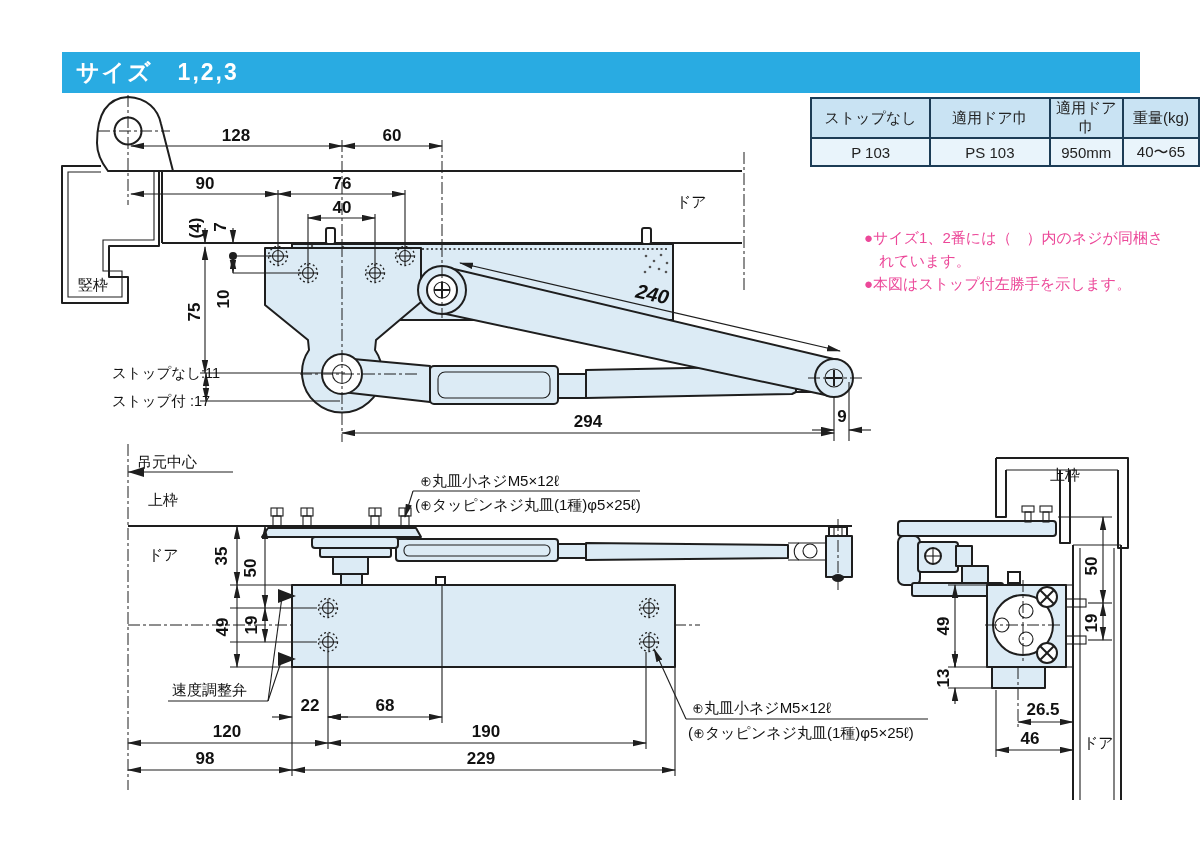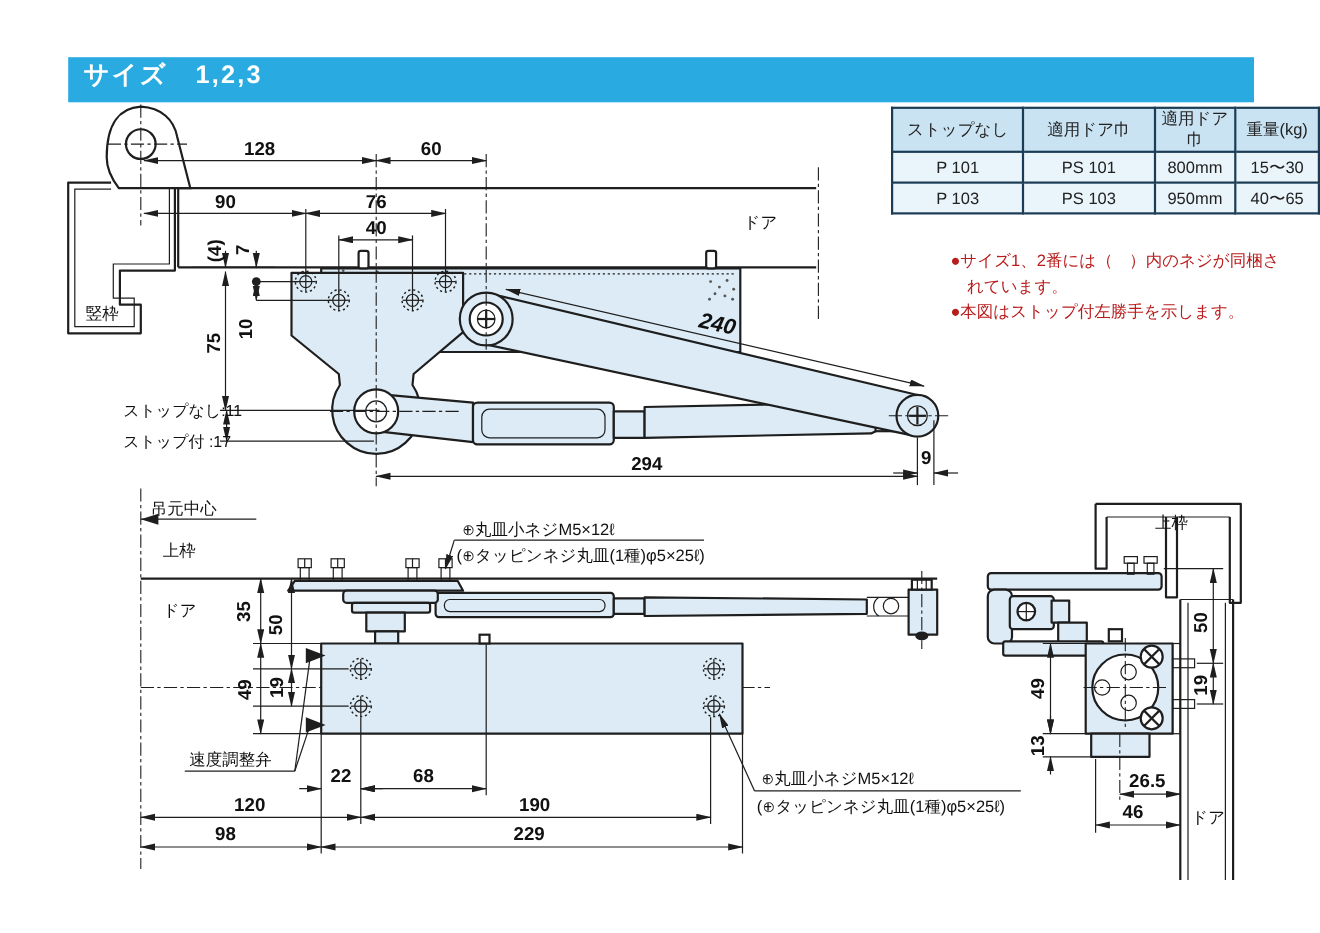--- a/index.html
+++ b/index.html
@@ -1,27 +1,27 @@
 <!DOCTYPE html>
 <html><head>
 <meta charset="utf-8">
 <style>
   html,body{margin:0;padding:0;background:#fff;}
   .page{position:relative;width:1200px;height:848px;background:#fff;overflow:hidden;
         font-family:"Liberation Sans",sans-serif;color:#111;}
   .hdr{position:absolute;left:62px;top:52px;width:1078px;height:41px;background:#29abe2;
-       display:flex;}
+       display:flex;align-items:center;}
   .hdr span{color:#fff;font-size:23px;font-weight:bold;letter-spacing:2px;padding-left:14px;}
   table.spec{position:absolute;left:762px;top:97px;border-collapse:collapse;table-layout:fixed;margin-left:48px;}
   table.spec th,table.spec td{border:2px solid #1c3c55;font-size:15px;text-align:center;
        padding:0 4px;height:26px;color:#222;font-weight:normal;}
   table.spec th{background:#c9e3f3;}
   table.spec td{background:#e9f4fb;}
   .c1{width:112px}.c2{width:112px}.c3{width:64px}.c4{width:67px}
-  .notes{position:absolute;left:864px;top:227px;width:302px;font-size:15px;line-height:22.5px;color:#b91c1c;}
+  .notes{position:absolute;left:864px;top:227px;width:302px;font-size:15px;line-height:22.5px;color:#ec4899;}
   .notes div{padding-left:15px;text-indent:-15px;margin-bottom:1px;}
   svg{position:absolute;left:0;top:0;}
   .ln{stroke:#1e1e1e;stroke-width:2;fill:none;stroke-linejoin:round;}
   .lnt{stroke:#1e1e1e;stroke-width:1.1;fill:none;}
   .cl{stroke:#1e1e1e;stroke-width:1;fill:none;stroke-dasharray:12 3 3 3;}
   .dot{stroke:#1e1e1e;stroke-width:1.3;fill:none;stroke-dasharray:2 2.5;}
   .fb{fill:#dcebf5;stroke:#1e1e1e;stroke-width:2;stroke-linejoin:round;}
   .fw{fill:#fff;stroke:#1e1e1e;stroke-width:2;}
   .dim{stroke:#1e1e1e;stroke-width:1.1;fill:none;marker-start:url(#aS);marker-end:url(#aE);}
   .de{stroke:#1e1e1e;stroke-width:1.1;fill:none;marker-end:url(#aE);}
@@ -441,26 +441,20 @@
 
   <table class="spec">
     <tbody>
         <tr>
       <th class="c1">ストップなし</th>
       <th class="c2">適用ドア巾</th>
       <th class="c3">適用ドア巾</th>
       <th class="c4">重量(kg)</th>
     </tr>
     <tr>
-      <td>P 101</td>
-      <td>PS 101</td>
-      <td>800mm</td>
-      <td>15〜30</td>
-    </tr>
-    <tr>
       <td>P 103</td>
       <td>PS 103</td>
       <td>950mm</td>
       <td>40〜65</td>
     </tr>
   </tbody>
     </table>
 
   <div class="notes">
     <div>●サイズ1、2番には（　）内のネジが同梱されています。</div>

